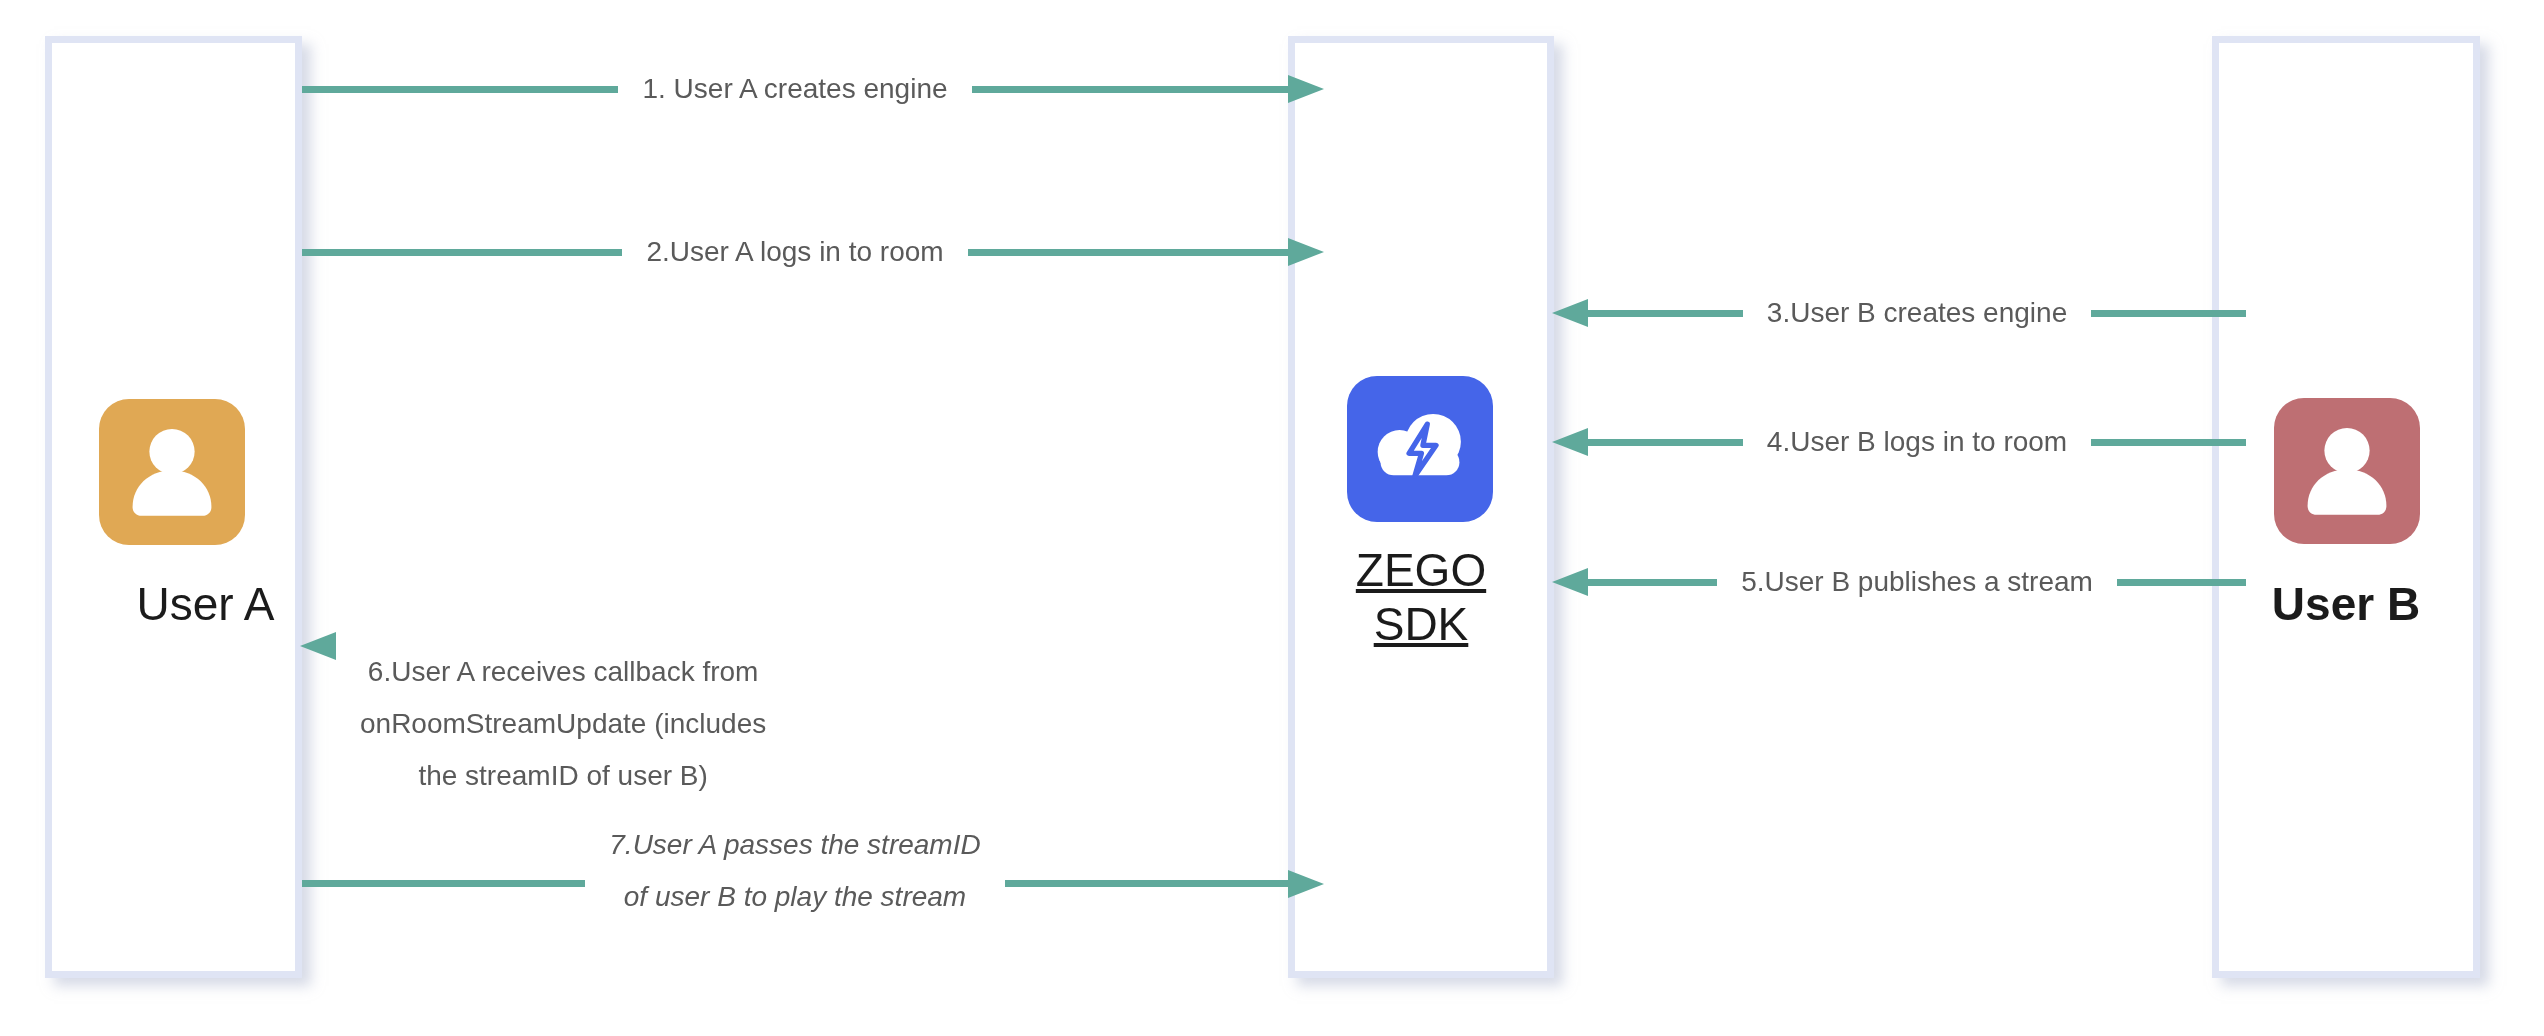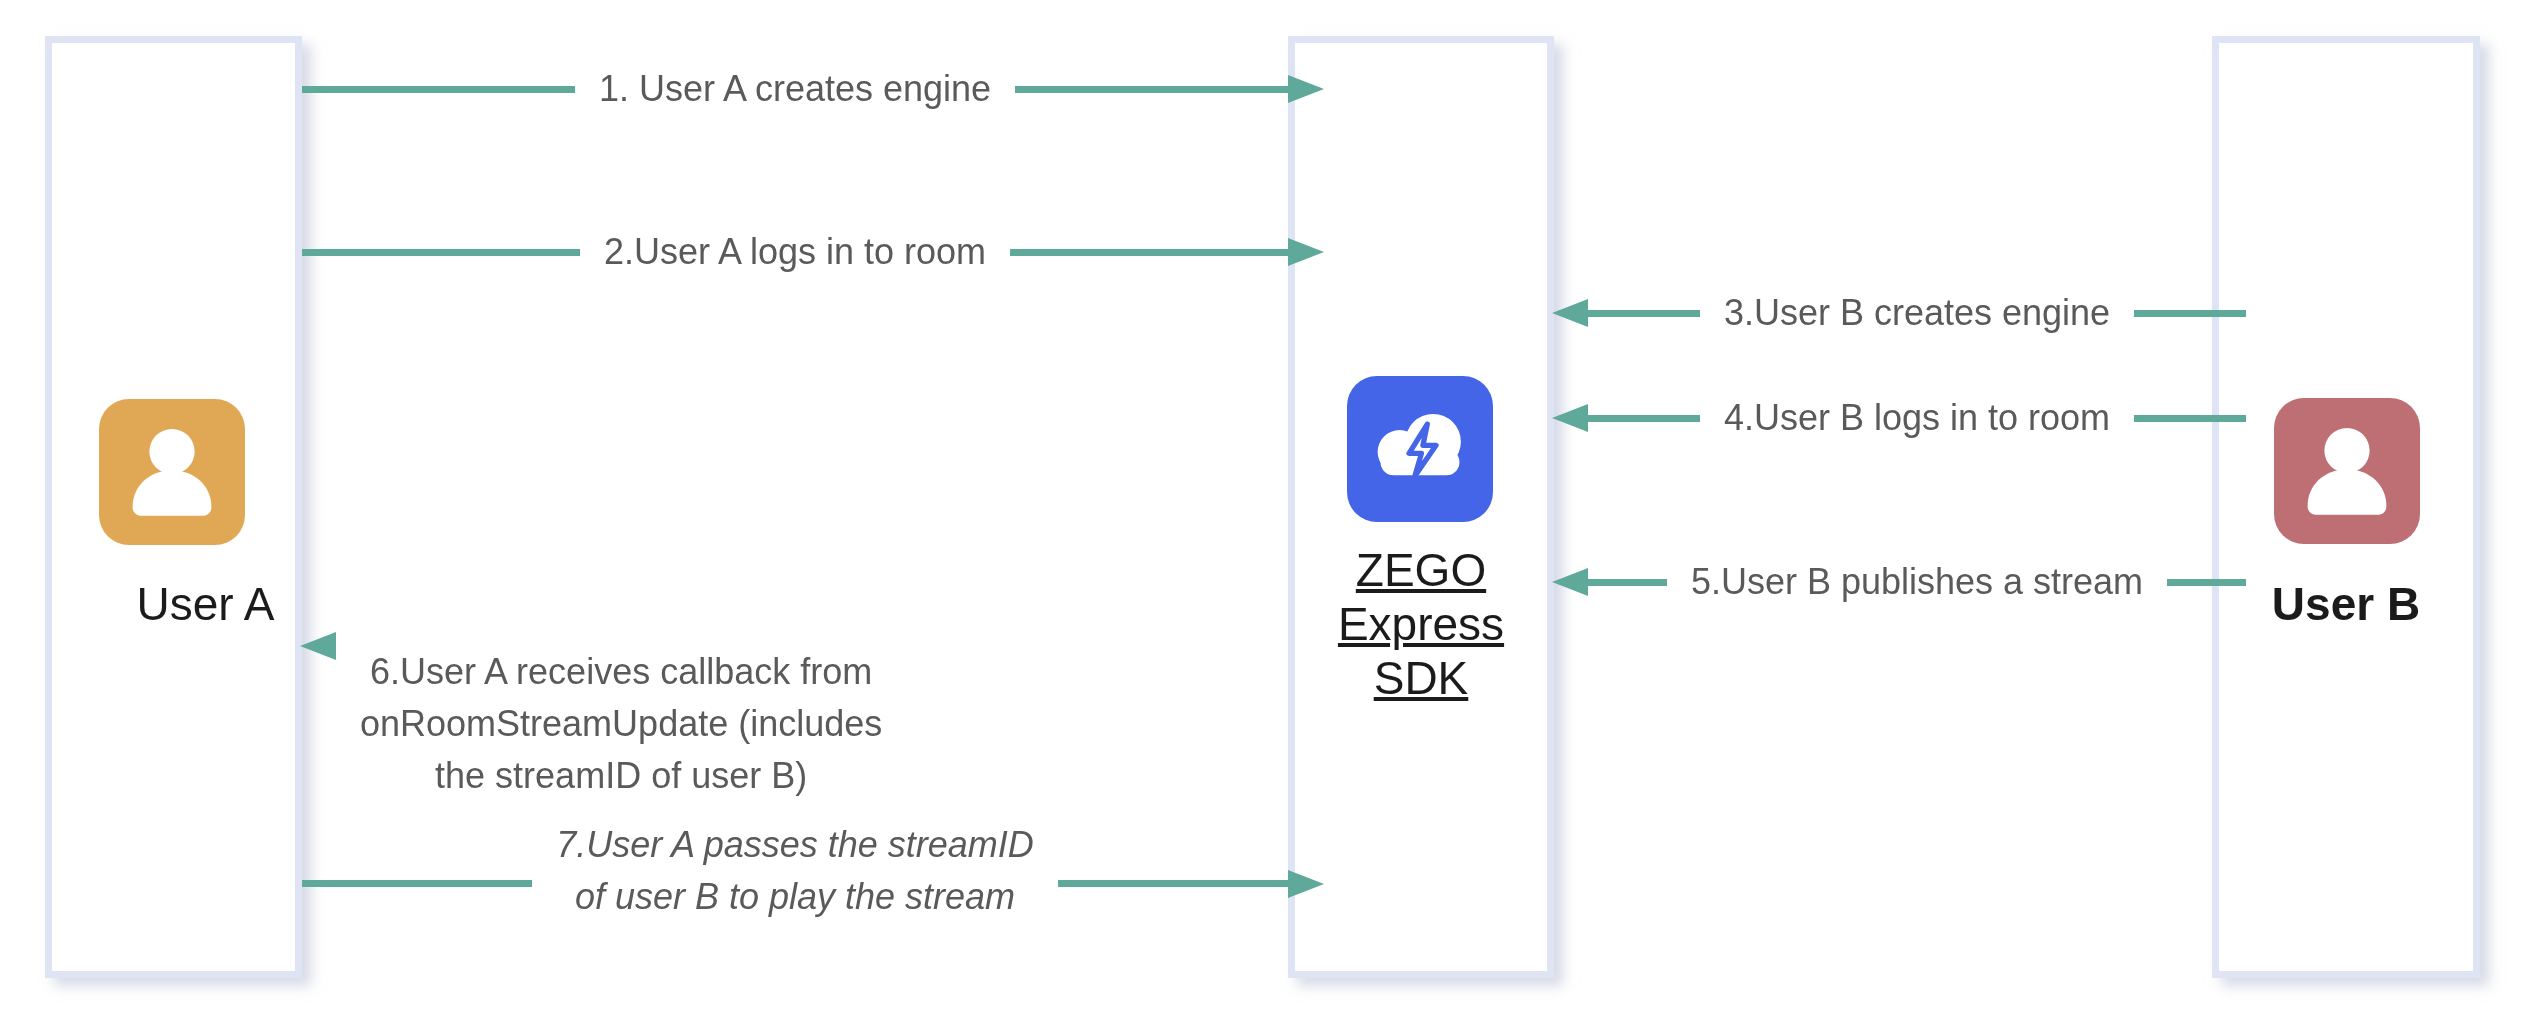--- a/index.html
+++ b/index.html
@@ -47,21 +47,21 @@
     border-left:36px solid #5fa99b;
   }
   .seg.head-left::before{
     content:"";position:absolute;right:100%;top:50%;transform:translateY(-50%);
     border-top:14px solid transparent;border-bottom:14px solid transparent;
     border-right:36px solid #5fa99b;
   }
   .flow.pad-r{padding-right:34px;}
   .flow.pad-l{padding-left:34px;justify-content:space-between;}
   .msg{
-    flex:0 0 auto;margin:0 24px;font-size:36px;line-height:52px;color:#5a5a5a;
+    flex:0 0 auto;margin:0 24px;font-size:28px;line-height:52px;color:#5a5a5a;
     text-align:center;white-space:nowrap;
   }
 </style>
 </head>
 <body>
 
 <div class="stage">
 
   <div class="actor-box left"></div>
   <div class="actor-box mid"></div>
@@ -88,21 +88,20 @@
   <div class="actor-icon icon-b">
     <svg viewBox="0 0 100 100">
       <circle cx="50" cy="36" r="15.5" fill="#ffffff"></circle>
       <path d="M50 49 C66 49 77 60 77 74 C77 77.5 74.5 80 71 80 L29 80 C25.5 80 23 77.5 23 74 C23 60 34 49 50 49 Z" fill="#ffffff"></path>
     </svg>
   </div>
 
   <div class="actor-label label-a">User A</div>
   <div class="actor-label label-sdk">
     <div>ZEGO</div>
-    <div>Express</div>
     <div>SDK</div>
   </div>
   <div class="actor-label label-b">User B</div>
 
   <div class="flow gap-a pad-r" style="top:63px;">
     <div class="seg"></div>
     <div class="msg">1. User A creates engine</div>
     <div class="seg head-right"></div>
   </div>
 
@@ -111,21 +110,21 @@
     <div class="msg">2.User A logs in to room</div>
     <div class="seg head-right"></div>
   </div>
 
   <div class="flow gap-b pad-l" style="top:287px;">
     <div class="seg head-left"></div>
     <div class="msg">3.User B creates engine</div>
     <div class="seg"></div>
   </div>
 
-  <div class="flow gap-b pad-l" style="top:392px;">
+  <div class="flow gap-b pad-l" style="top:416px;">
     <div class="seg head-left"></div>
     <div class="msg">4.User B logs in to room</div>
     <div class="seg"></div>
   </div>
 
   <div class="flow gap-b pad-l" style="top:556px;">
     <div class="seg head-left"></div>
     <div class="msg">5.User B publishes a stream</div>
     <div class="seg"></div>
   </div>

